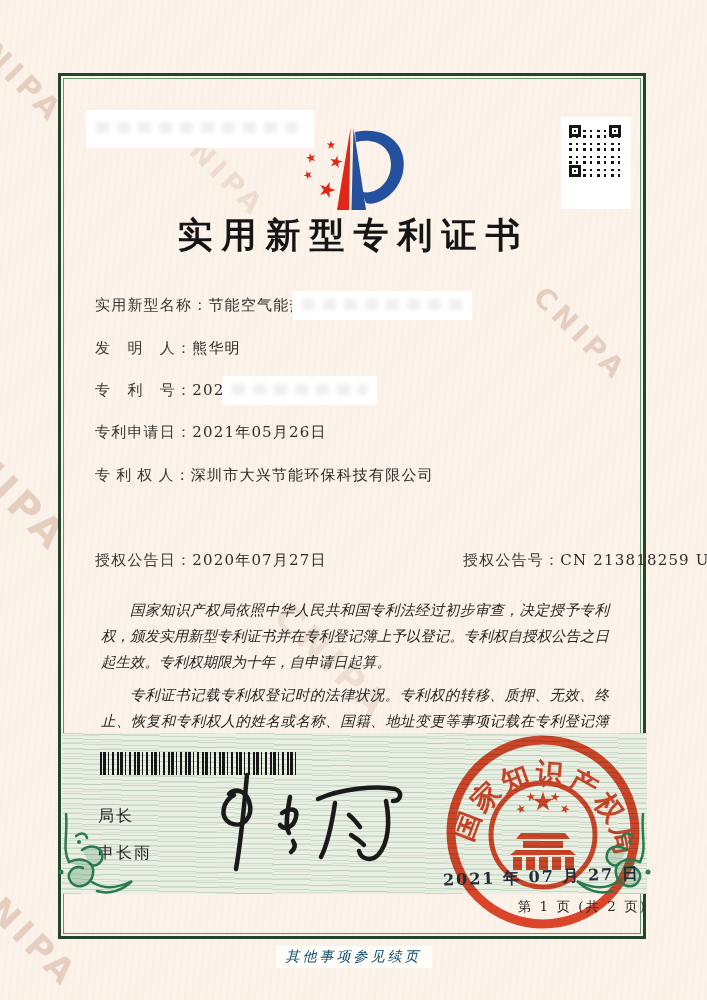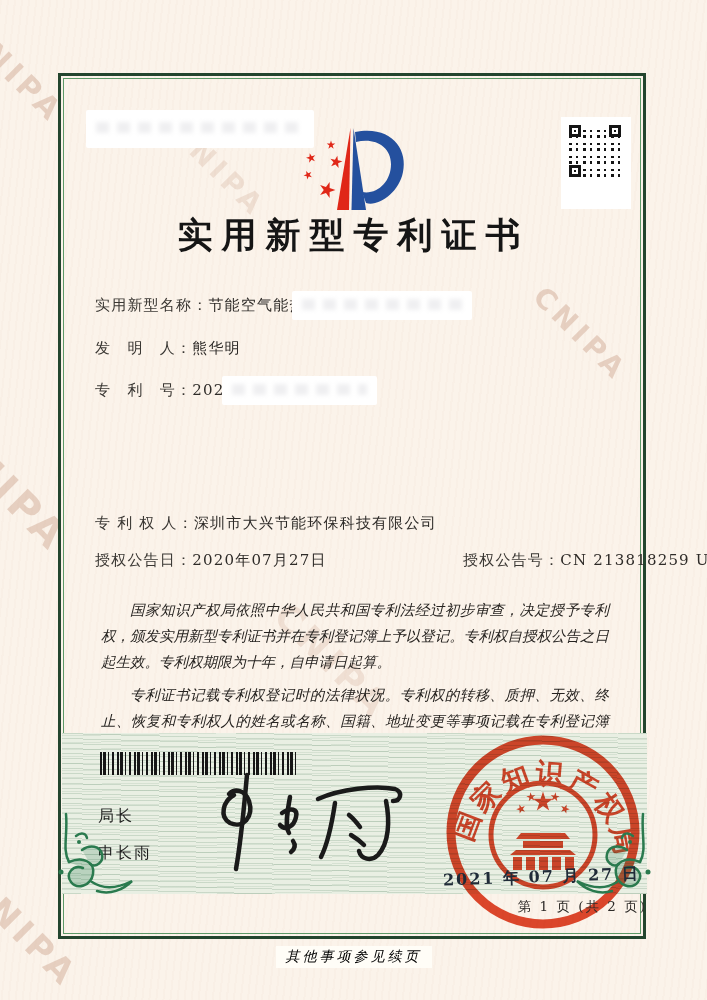--- a/index.html
+++ b/index.html
@@ -28,21 +28,21 @@
       background:
        repeating-linear-gradient(0deg,#151515 0 3px,#fff 3px 6px,#151515 6px 8px,#fff 8px 13px),
        repeating-linear-gradient(90deg,#151515 0 3px,#fff 3px 7px,#151515 7px 9px,#fff 9px 14px);
       background-blend-mode:lighten;}
   .finder{position:absolute;width:12px;height:12px;border:3px solid #151515;background:#fff;box-sizing:border-box;}
   .finder::after{content:"";position:absolute;left:2px;top:2px;width:2px;height:2px;background:#151515;}
   .cert-title{position:absolute;left:0;top:212px;width:707px;text-align:center;
       font-size:35px;font-weight:bold;color:#151515;letter-spacing:9px;}
   
   .frow{position:absolute;left:95px;font-size:15px;color:#33302d;letter-spacing:1.2px;white-space:nowrap;}
-  .flabel{color:#3a3733;}
+  .flabel{color:#3a3733;font-family:Liberation Serif, serif;}
   .fval{color:#2e2b28;}
   .frow2{position:absolute;left:368px;top:0;}
   
   .bodytext{position:absolute;left:93px;top:590px;width:524px;font-size:14.5px;
       line-height:1.78;color:#262320;text-align:justify;font-style:italic;}
   .bodytext p{margin:8px;text-indent:2em;}
   
   .band{position:absolute;left:62px;top:733px;width:585px;height:161px;
       background:
         repeating-linear-gradient(1.5deg, rgba(128,163,135,0.30) 0 1px, rgba(255,255,255,0) 1px 5px),
@@ -60,21 +60,21 @@
   .seal-date{position:absolute;left:381px;top:134px;width:200px;font-size:16px;font-weight:bold;
       color:#202b38;letter-spacing:2px;transform:rotate(-2deg);z-index:5;white-space:nowrap;}
   .pageinfo{position:absolute;left:0;top:165px;width:585px;text-align:right;
       font-size:13.5px;color:#2e2b28;letter-spacing:2px;}
   .ornament{position:absolute;width:88px;height:86px;}
   .orn-l{left:-10px;bottom:-4px;}
   .orn-r{right:-10px;bottom:-4px;transform:scaleX(-1);}
   
   .footnote{position:absolute;left:0;top:946px;width:707px;text-align:center;}
   .footnote span{display:inline-block;background:#fffdf7;padding:2px 10px;
-      font-size:14px;font-style:italic;color:#000000;letter-spacing:3px;}
+      font-size:14px;font-style:italic;color:#0c4a6e;letter-spacing:3px;}
 </style>
 </head>
 <body>
 
 <div id="page">
 
   <svg width="0" height="0" style="position:absolute">
     <defs>
       <polygon id="star5" points="0,-10 2.25,-3.09 9.51,-3.09 3.63,1.18 5.88,8.09 0,3.82 -5.88,8.09 -3.63,1.18 -9.51,-3.09 -2.25,-3.09"></polygon>
     </defs>
@@ -127,22 +127,25 @@
     <span class="flabel">发　明　人：</span><span class="fval">熊华明</span>
   </div>
 
   <div class="frow" style="top:381px;">
     <span class="flabel">专　利　号：</span><span class="fval">2021</span>
   </div>
   <div class="redact" style="left:222px;top:376px;width:155px;height:29px;">
       <div class="smudge lite" style="margin-top:8px;"></div>
     </div>
 
-
-  <div class="frow" style="top:466px;margin-top:48px;">
+  <div class="frow" style="top:423px;">
+    <span class="flabel">专利申请日：</span><span class="fval">2021年05月26日</span>
+  </div>
+
+  <div class="frow" style="top:466px;">
     <span class="flabel">专 利 权 人：</span><span class="fval">深圳市大兴节能环保科技有限公司</span>
   </div>
 
 
   <div class="frow" style="top:551px;">
     <span class="flabel">授权公告日：</span><span class="fval">2020年07月27日</span>
     <span class="frow2">
       <span class="flabel">授权公告号：</span><span class="fval">CN 213818259 U</span>
     </span>
   </div>

